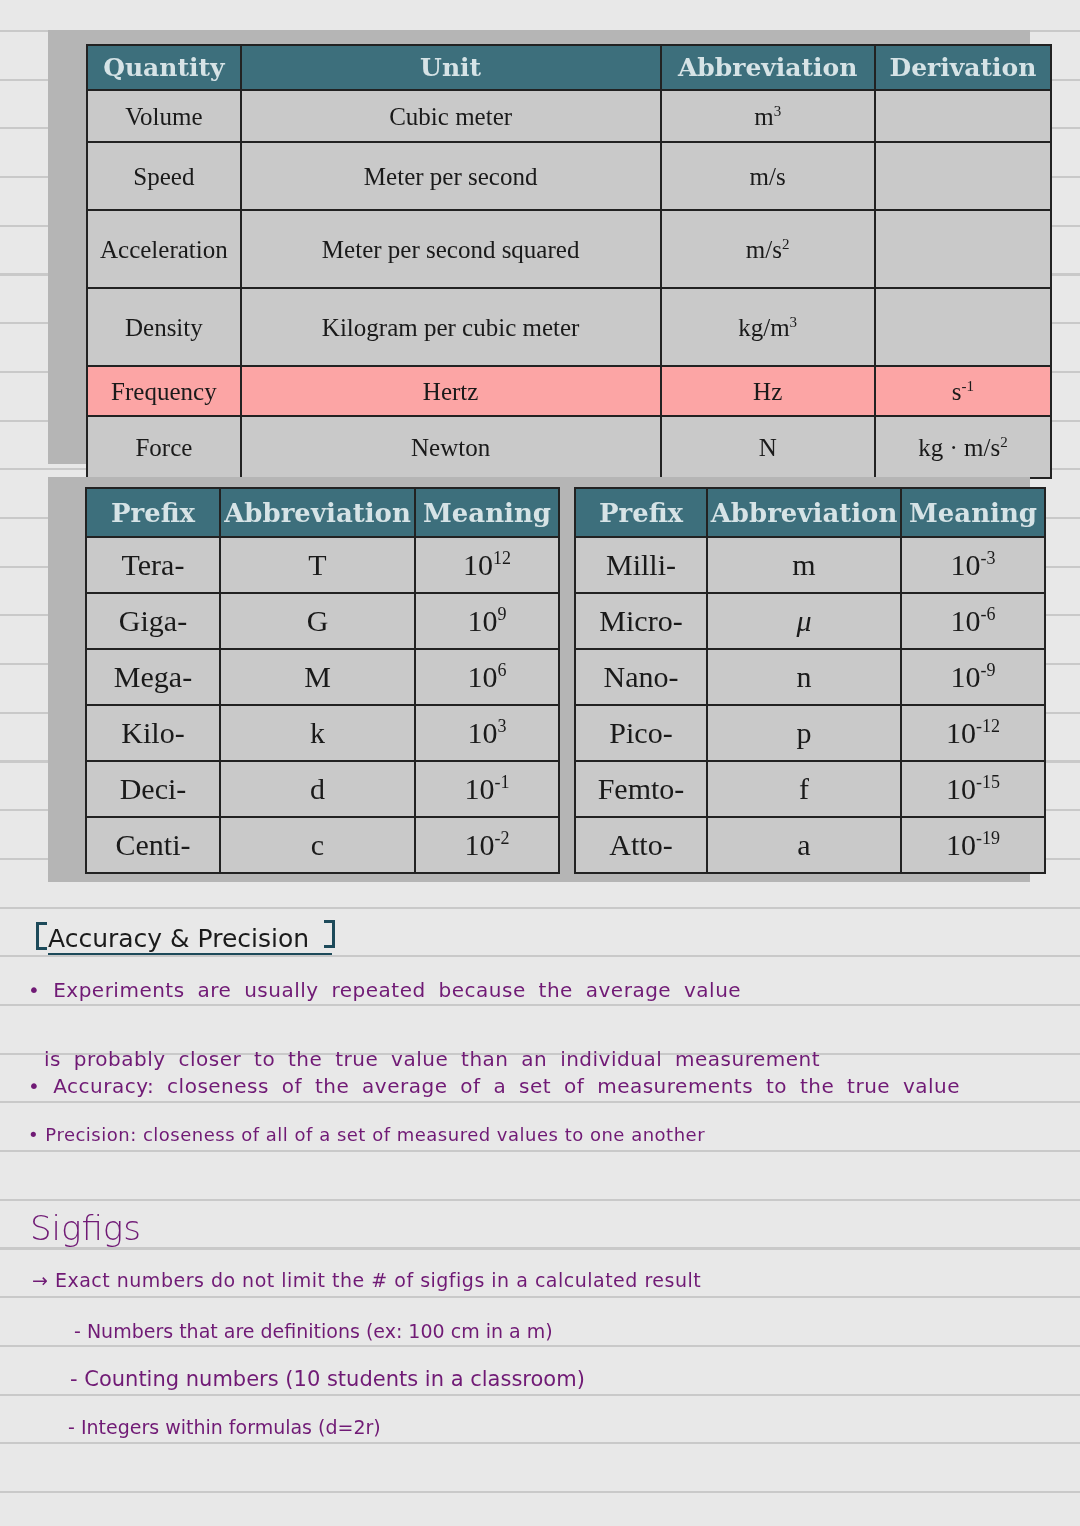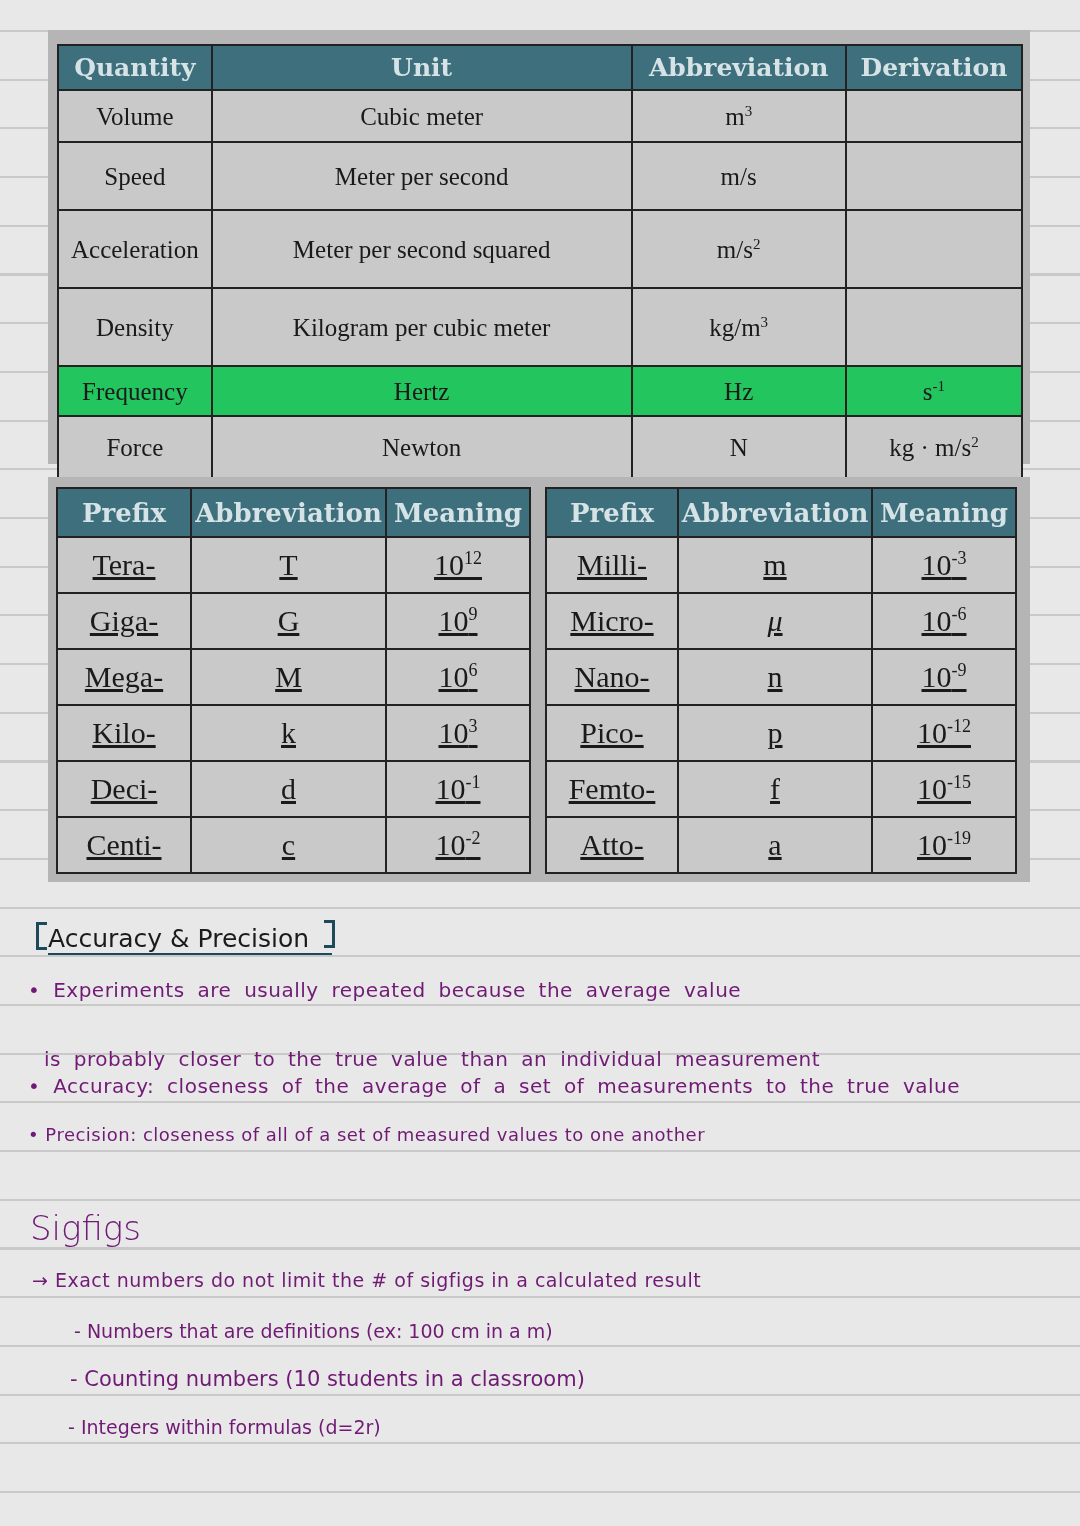--- a/index.html
+++ b/index.html
@@ -3,32 +3,32 @@
 <meta charset="utf-8">
 <style>
   html,body{margin:0;padding:0;}
   body{
     width:1080px;height:1526px;overflow:hidden;position:relative;
     background:#e8e8e8;
     background-image:repeating-linear-gradient(to bottom, transparent 0, transparent 30px, #c9c9c9 30px, #c9c9c9 32px, transparent 32px, transparent 48.7px);
     font-family:"Liberation Serif", serif;
   }
   .photo{position:absolute;background:#b5b5b5;}
-  table{border-collapse:collapse;position:absolute;background:#c8c8c8;}
+  table{border-collapse:collapse;position:absolute;background:#c8c8c8;margin-left:29px;}
   th{background:#3d6f7c;color:#d6e3e6;font-family:"DejaVu Serif", serif;font-weight:bold;border:2px solid #222;}
   td{border:2px solid #222;color:#1a1a1a;text-align:center;background:#c9c9c9;}
-  td.alt{background:#22c55e;}
+  td.alt{background:#fca5a5;}
   sup{font-size:60%;vertical-align:super;line-height:0;}
   #t1{left:57px;top:44px;width:966px;}
   #t1 th{height:41px;font-size:25px;}
   #t1 td{font-size:25px;line-height:33px;}
   #t2{left:56px;top:487px;width:475px;}
   #t3{left:545px;top:487px;width:472px;}
   #t2 th,#t3 th{height:45px;font-size:26px;}
-  #t2 td,#t3 td{height:52px;font-size:30px;text-decoration:underline;}
+  #t2 td,#t3 td{height:52px;font-size:30px;}
   #t2 td:first-child,#t3 td:first-child{font-size:30px;}
   .hw{position:absolute;font-family:"DejaVu Sans", sans-serif;color:#701a75;white-space:nowrap;}
   .title{font-size:25px;color:#1b1b1b;border-bottom:2px solid #1d4a5a;}
   .bracket{position:absolute;border:3px solid #1d4a5a;width:8px;height:22px;}
   .bullet{font-size:20px;letter-spacing:0.5px;}
   .heading{font-size:34px;font-family:"DejaVu Sans", sans-serif;}
   .sub{font-size:19px;}
 </style>
 </head>
 <body>

